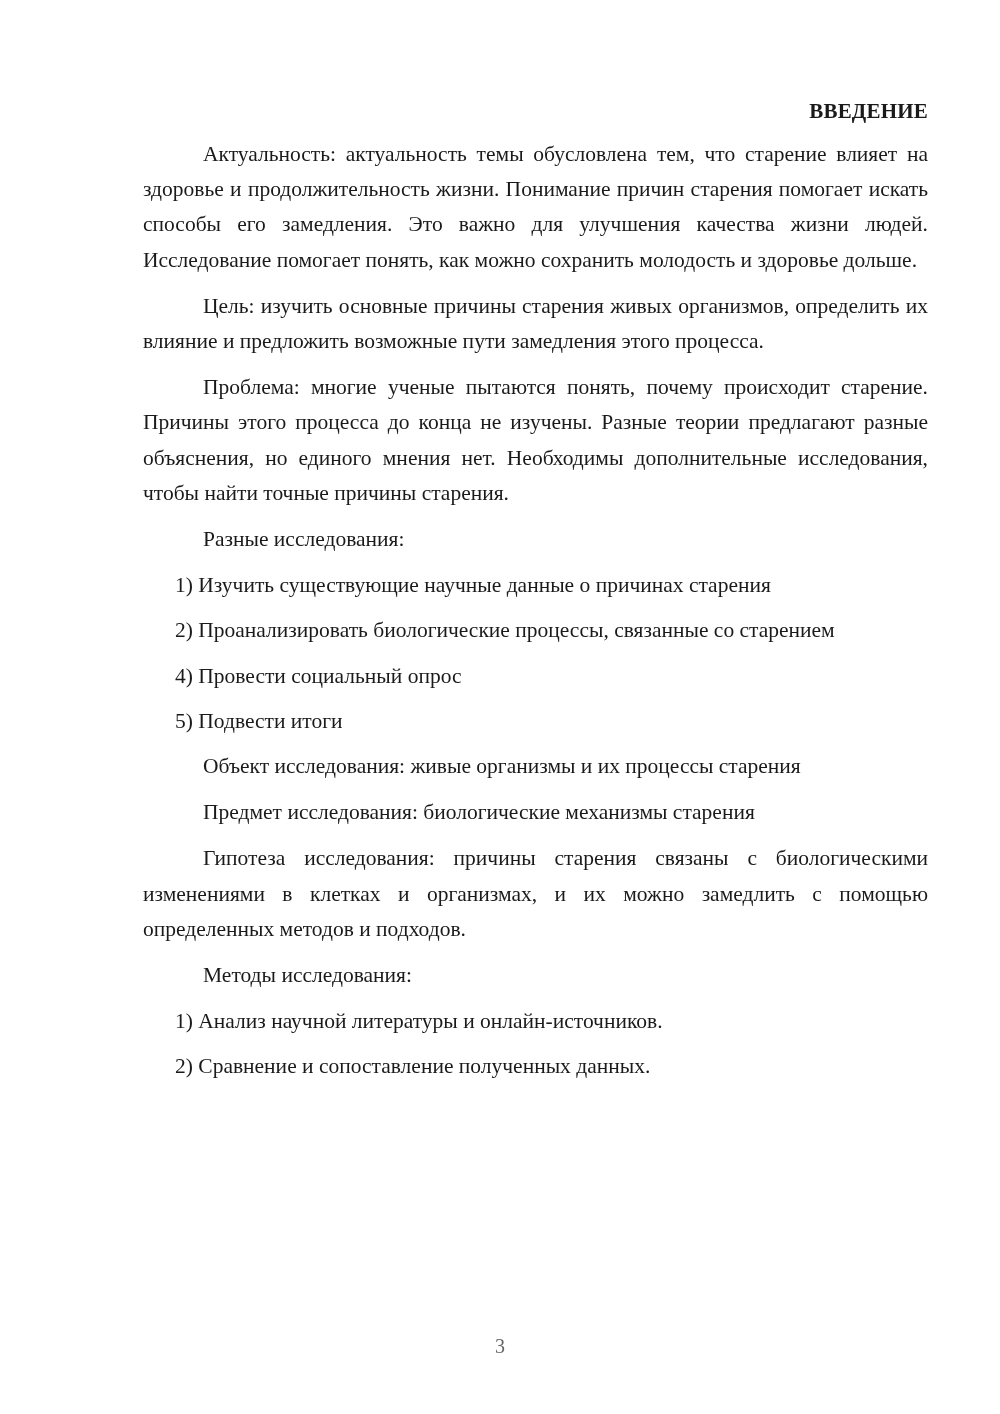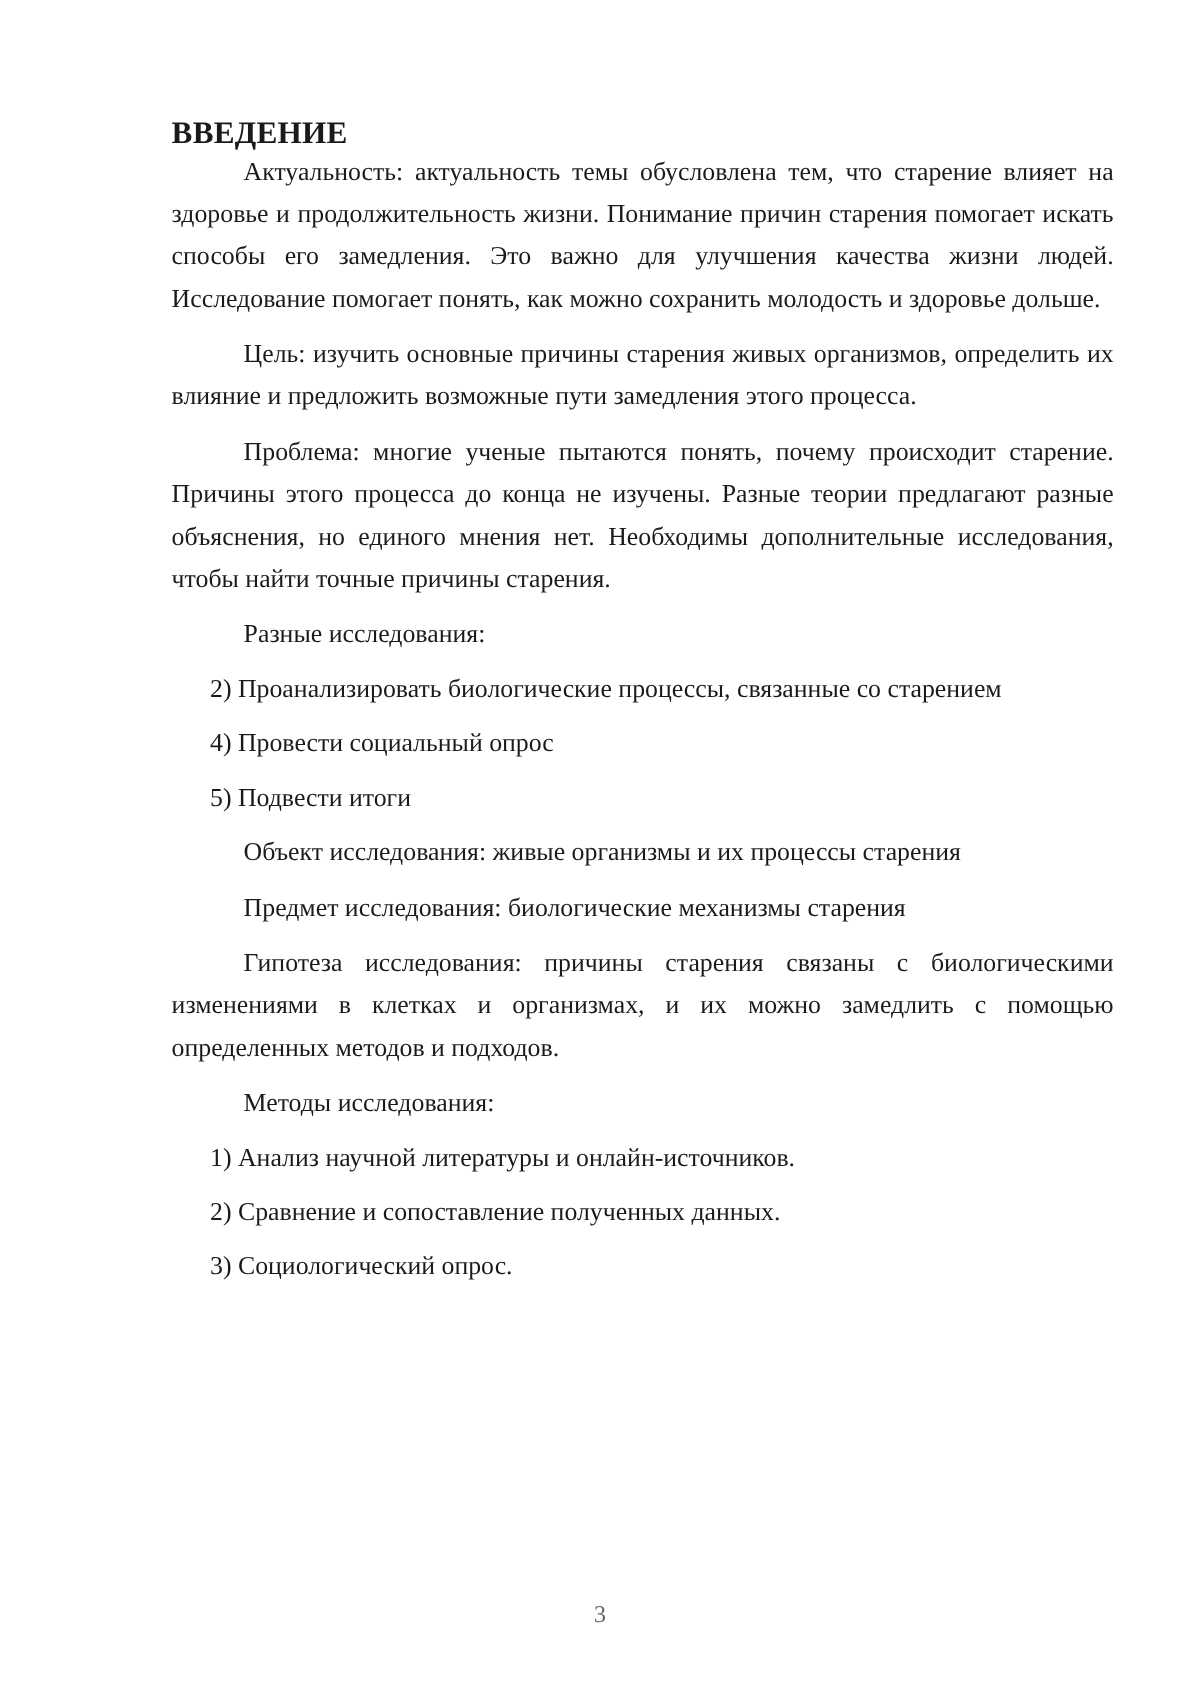--- a/index.html
+++ b/index.html
@@ -15,23 +15,23 @@
       font-family: "Liberation Serif", "DejaVu Serif", serif;
       color: #1a1a1a;
     }
     .page {
       position: absolute;
       left: 143px;
       top: 96px;
       width: 785px;
     }
     .title {
-      text-align: left;
+      text-align: right;
       font-weight: bold;
-      font-size: 26px;
+      font-size: 21px;
       line-height: 30px;
       margin: 0 0 0 0;
       letter-spacing: 0.2px;
     }
     .para {
       font-size: 21.5px;
       line-height: 35.2px;
       text-align: justify;
       text-indent: 60px;
       margin: 0 0 11px 0;
@@ -52,42 +52,42 @@
       font-size: 20px;
       color: #666666;
     }
   </style>
 </head>
 <body>
 
 <div class="page">
   <h1 class="title">ВВЕДЕНИЕ</h1>
 
-  <p class="para" style="">Актуальность: актуальность темы обусловлена тем, что старение влияет на здоровье и продолжительность жизни. Понимание причин старения помогает искать способы его замедления. Это важно для улучшения качества жизни людей. Исследование помогает понять, как можно сохранить молодость и здоровье дольше.</p>
+  <p class="para" style="margin-top:11px;">Актуальность: актуальность темы обусловлена тем, что старение влияет на здоровье и продолжительность жизни. Понимание причин старения помогает искать способы его замедления. Это важно для улучшения качества жизни людей. Исследование помогает понять, как можно сохранить молодость и здоровье дольше.</p>
 
   <p class="para">Цель: изучить основные причины старения живых организмов, определить их влияние и предложить возможные пути замедления этого процесса.</p>
 
   <p class="para">Проблема: многие ученые пытаются понять, почему происходит старение. Причины этого процесса до конца не изучены. Разные теории предлагают разные объяснения, но единого мнения нет. Необходимы дополнительные исследования, чтобы найти точные причины старения.</p>
 
   <p class="para">Разные исследования:</p>
 
   <div>
+    <p class="item">1) Изучить существующие научные данные о причинах старения</p>
     <p class="item">2) Проанализировать биологические процессы, связанные со старением</p>
     <p class="item">4) Провести социальный опрос</p>
     <p class="item">5) Подвести итоги</p>
   </div>
 
   <p class="para">Объект исследования: живые организмы и их процессы старения</p>
 
   <p class="para">Предмет исследования: биологические механизмы старения</p>
 
   <p class="para">Гипотеза исследования: причины старения связаны с биологическими изменениями в клетках и организмах, и их можно замедлить с помощью определенных методов и подходов.</p>
 
   <p class="para">Методы исследования:</p>
 
   <div>
     <p class="item">1) Анализ научной литературы и онлайн-источников.</p>
     <p class="item">2) Сравнение и сопоставление полученных данных.</p>
-    <p class="item">3) Социологический опрос.</p>
   </div>
 </div>
 
 <div class="page-number">3</div>
 
 </body></html>

